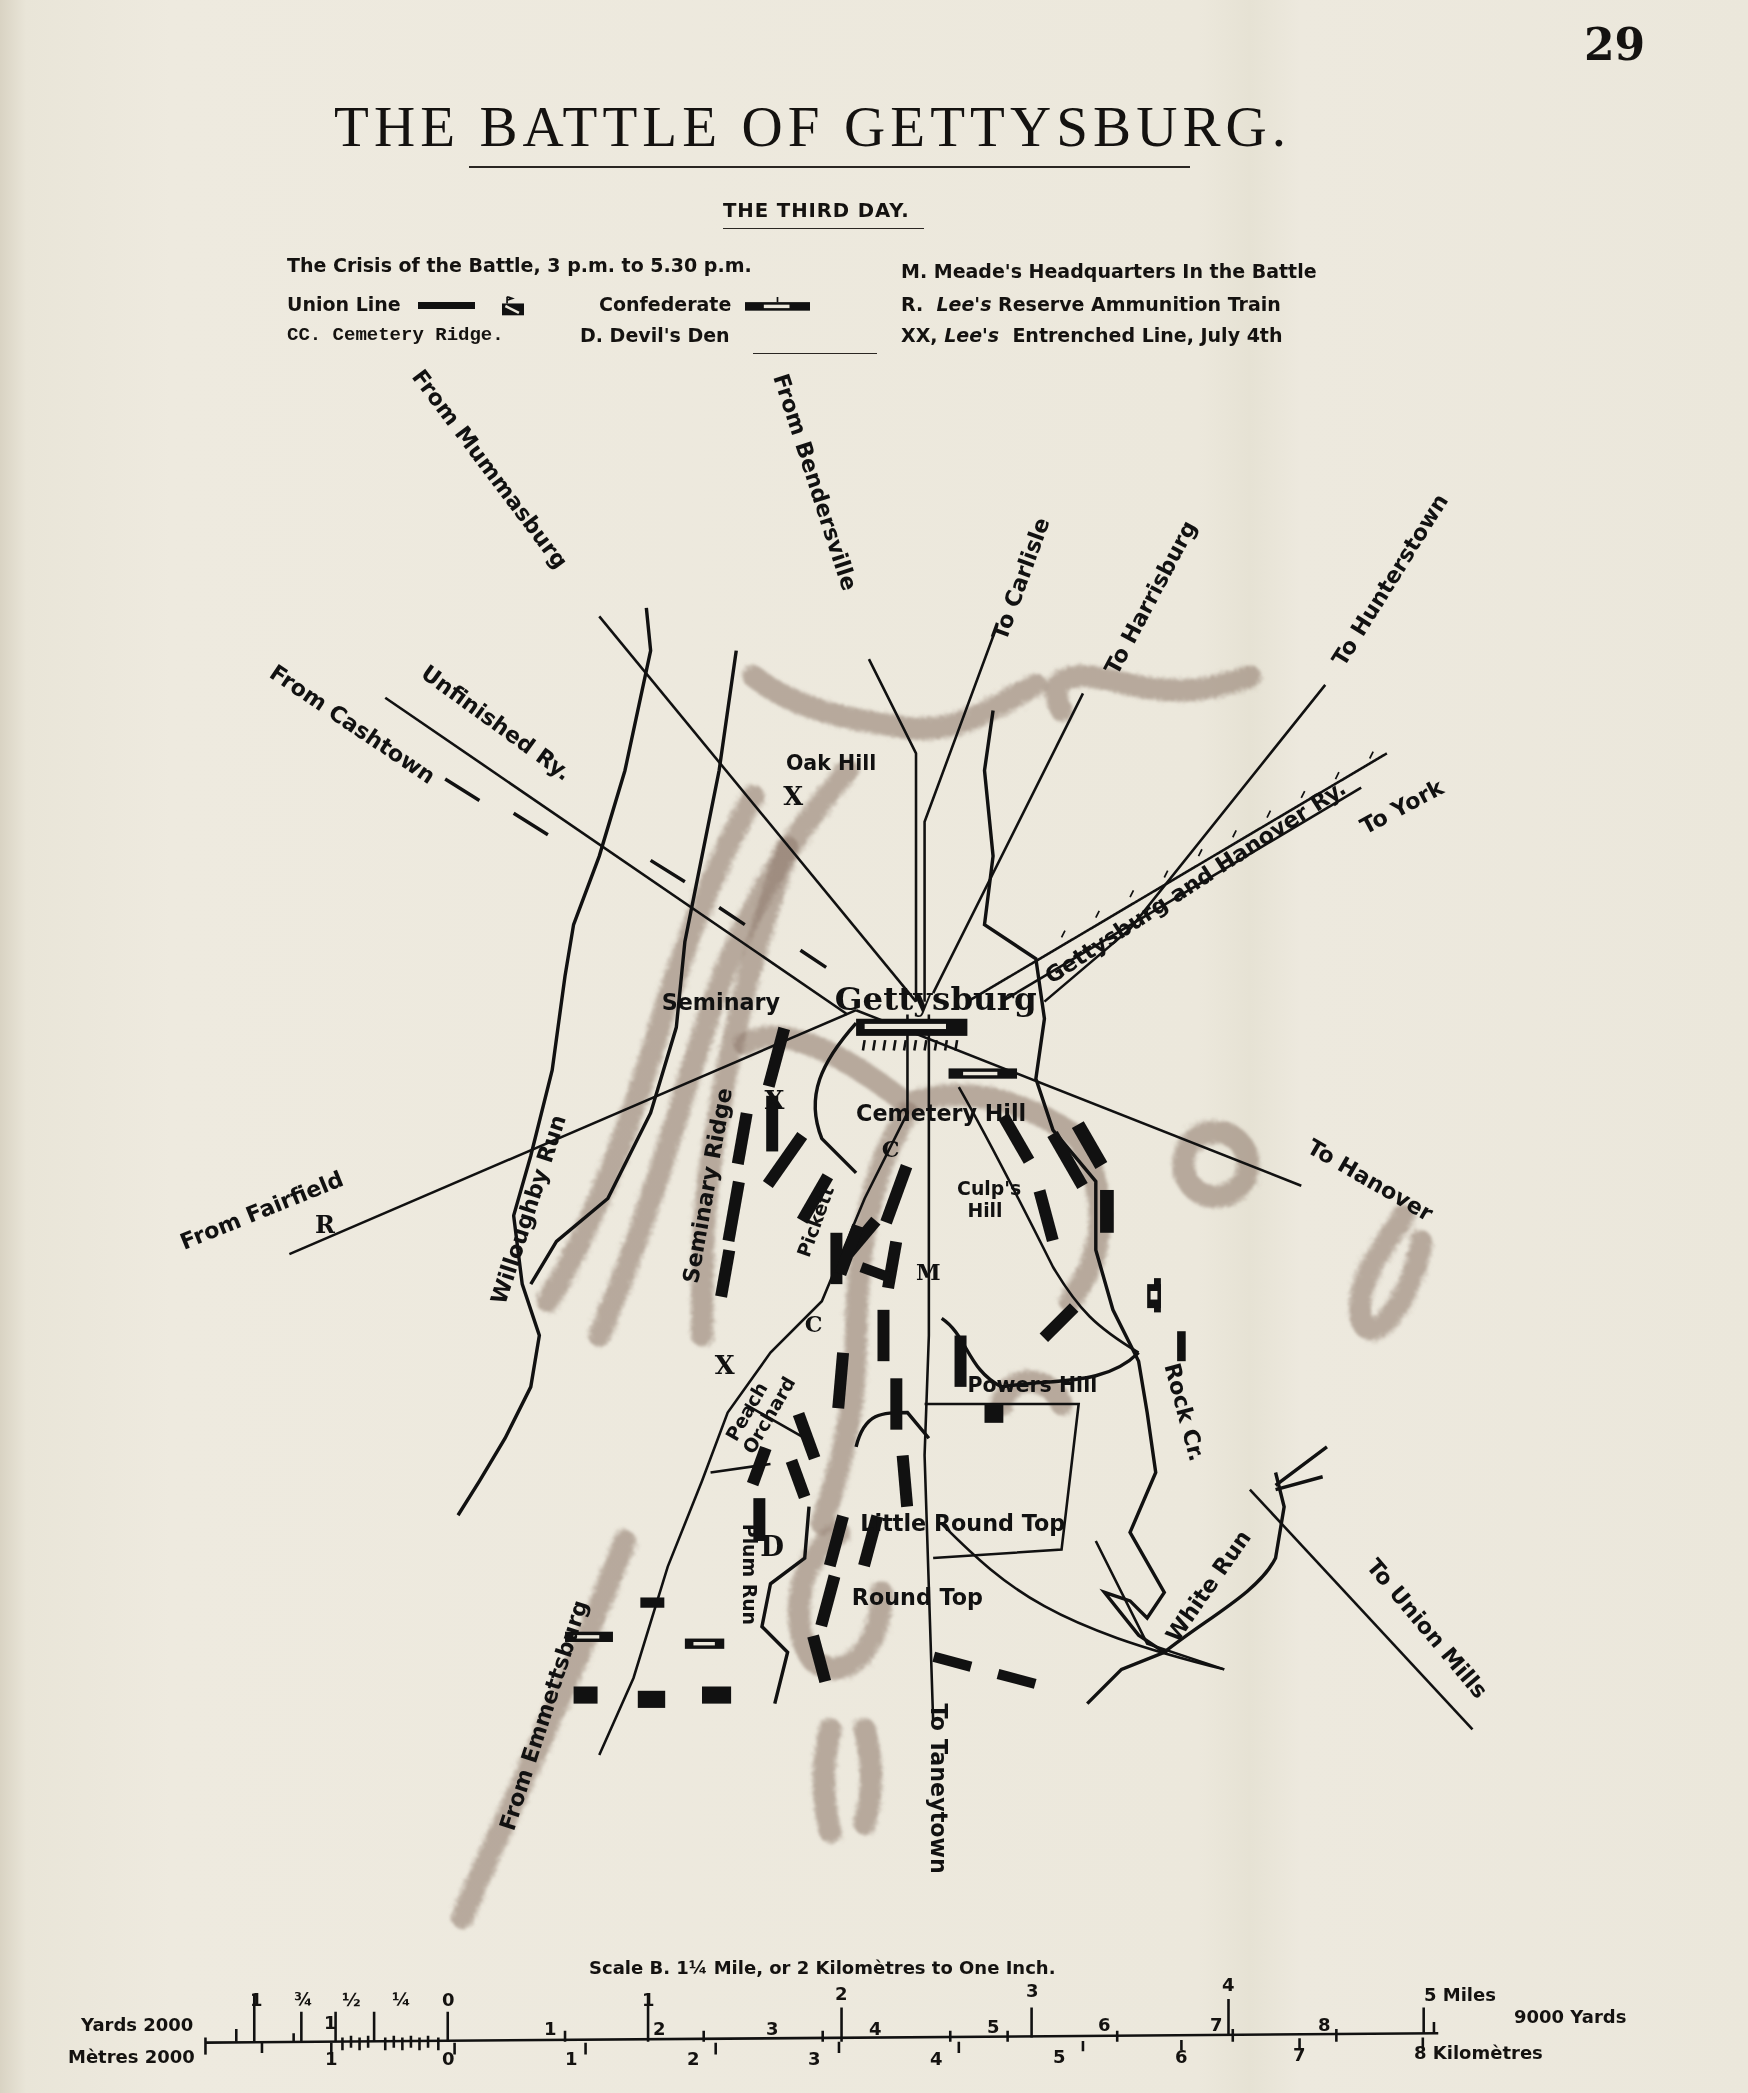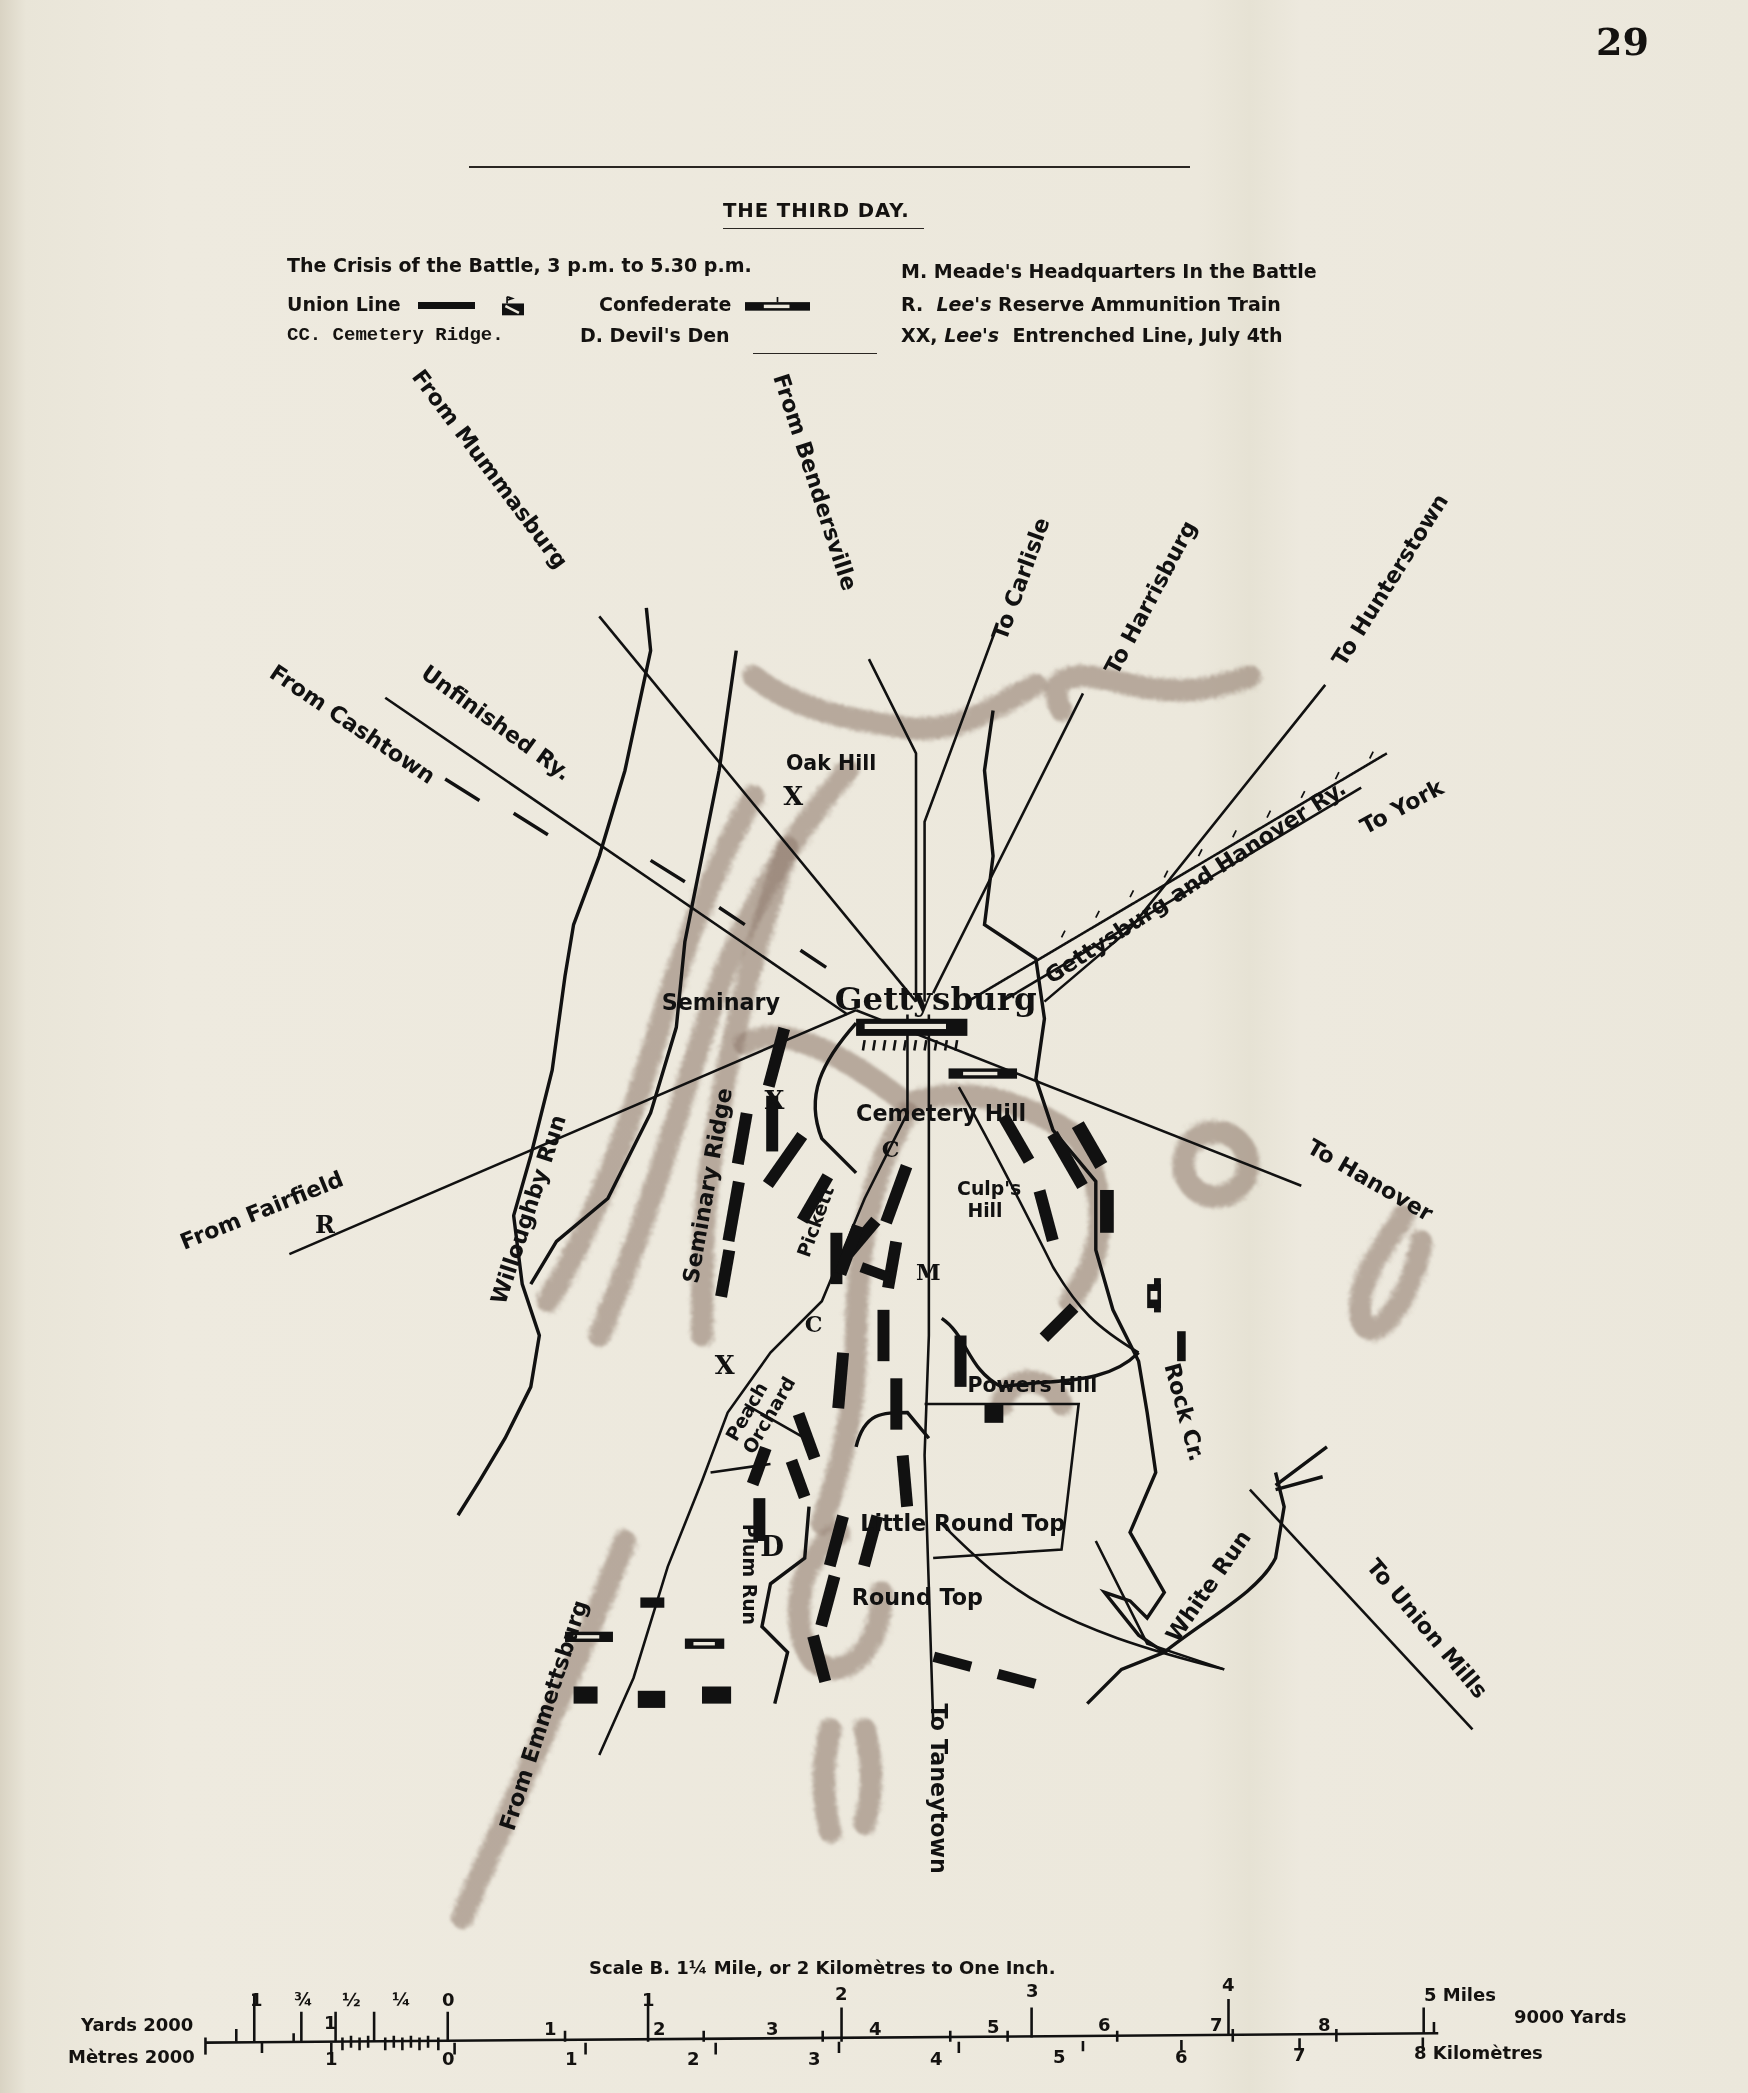--- a/index.html
+++ b/index.html
@@ -1,39 +1,40 @@
 <!DOCTYPE html>
 <html style="font-size:13.7px"><head>
 <meta charset="utf-8">
 <style>
   html,body{margin:0;padding:0;}
   body{width:1749px;height:2094px;background:#ece8dc;position:relative;overflow:hidden;font-family:"DejaVu Sans",sans-serif;color:#141210;}
   .page{position:absolute;left:0;top:0;width:1749px;height:2094px;
     background:linear-gradient(90deg,#d9d3c3 0px,#e9e5d8 26px,#eeeadf 171px,#ece8dc 1199px,#e6e2d4 1250px,#ede9de 1301px,#ebe7db 1749px);}
-  .page-num{position:absolute;left:1584px;top:19px;font-family:"DejaVu Serif",serif;font-weight:bold;font-size:38px;margin-left:12px;}
+  .page-num{position:absolute;left:1584px;top:19px;font-family:"DejaVu Serif",serif;font-weight:bold;font-size:44px;}
   .title{position:absolute;left:334px;top:94px;font-family:"Liberation Serif",serif;font-size:57px;letter-spacing:5.1px;white-space:nowrap;}
   .title-rule{position:absolute;left:469px;top:166px;width:721px;border-top:2.6px solid #2a2622;}
   .subtitle{position:absolute;left:723px;top:199px;font-family:"DejaVu Sans",sans-serif;font-weight:bold;font-size:19.7px;letter-spacing:0.9px;}
   .subtitle-rule{position:absolute;left:723px;top:228px;width:201px;border-top:1.7px solid #2a2622;}
   .legend{position:absolute;font-family:"DejaVu Sans",sans-serif;font-weight:bold;font-size:19px;white-space:nowrap;}
   .legend i{font-style:italic;}
   .sym{display:inline-block;vertical-align:middle;}
   .legend-rule{position:absolute;left:753px;top:353px;width:124px;border-top:1.7px solid #2a2622;}
   svg.map{position:absolute;left:0;top:0;}
   .lbl{font-family:"DejaVu Sans",sans-serif;font-size:26px;fill:#111;font-weight:bold;}
   .lblb{font-family:"DejaVu Serif",serif;font-size:30px;fill:#111;font-weight:bold;}
   .scale-title{position:absolute;left:589px;top:1957px;font-weight:bold;font-size:18px;white-space:nowrap;}
   .scale-lbl{position:absolute;font-weight:bold;font-size:18px;white-space:nowrap;}
 </style>
 </head>
 <body>
 
 <div class="page">
 
   <div class="page-num">29</div>
+  <div class="title">THE BATTLE OF GETTYSBURG.</div>
   <div class="title-rule"></div>
   <div class="subtitle">THE THIRD DAY.</div>
   <div class="subtitle-rule"></div>
 
   <div class="legend" style="left:287px;top:254px;">The Crisis of the Battle, 3 p.m. to 5.30 p.m.</div>
   <div class="legend" style="left:287px;top:293px;">
     <span>Union Line</span>
     <span class="sym" style="margin-left:10.3px;width:57px;height:6.8px;background:#111;"></span>
     <span class="sym" style="margin-left:19px;width:26px;height:22px;position:relative;">
       <svg width="26" height="22" viewBox="0 0 30 26">

